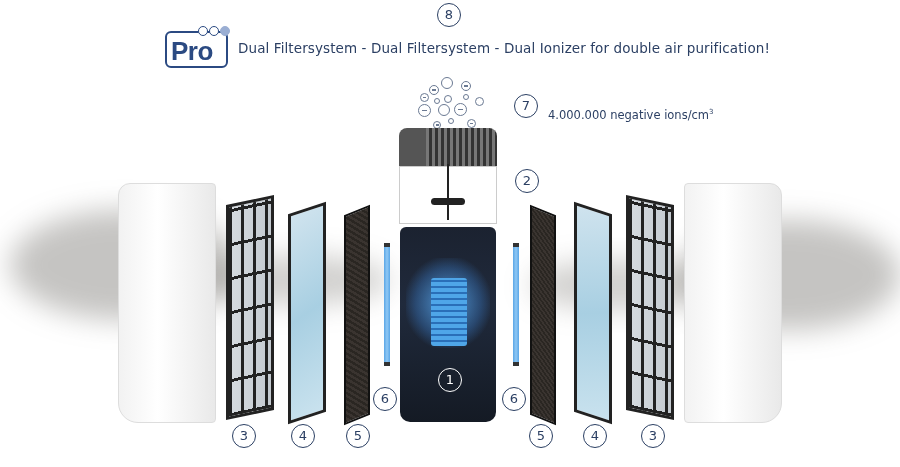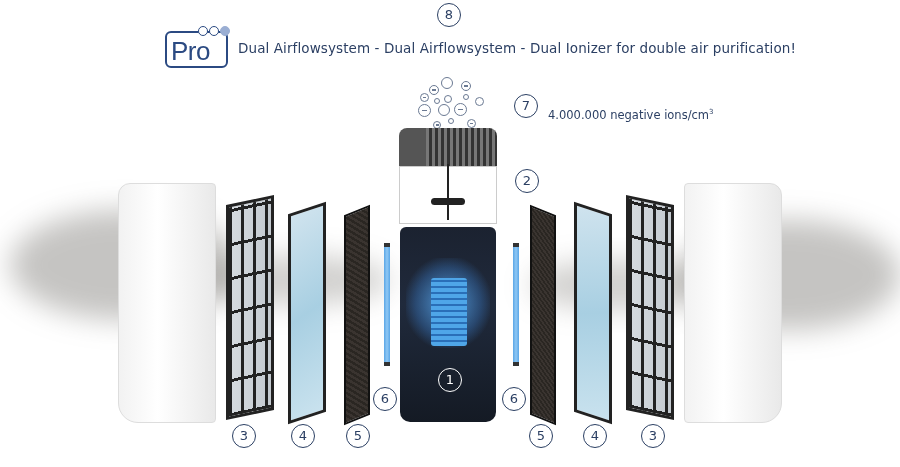--- a/index.html
+++ b/index.html
@@ -2,21 +2,21 @@
 <html><head>
 <meta charset="utf-8">
 <style>
   html,body{margin:0;padding:0;background:#fff;}
   body{width:900px;height:467px;position:relative;overflow:hidden;font-family:"DejaVu Sans","Liberation Sans",sans-serif;color:#2b3f63;}
   .abs{position:absolute;}
   .num{position:absolute;width:24px;height:24px;border:1.6px solid #2b3f63;border-radius:50%;box-sizing:border-box;font-size:13px;line-height:21px;text-align:center;color:#2b3f63;background:#fff;font-weight:500;}
   .num.light{border-color:#fff;color:#fff;background:transparent;}
   .headline{left:238px;top:40px;font-size:13.5px;color:#2b3f63;white-space:nowrap;letter-spacing:0.1px;}
   .pro-logo{left:165px;top:31px;width:63px;height:37px;border:2px solid #2b4a82;border-radius:6px;box-sizing:border-box;background:#fff;}
-  .pro-text{position:absolute;left:4px;top:4px;font-size:26px;font-weight:normal;color:#2b4a82;line-height:28px;font-family:"Liberation Sans",sans-serif;letter-spacing:-0.5px;}
+  .pro-text{position:absolute;left:4px;top:4px;font-size:26px;font-weight:bold;color:#2b4a82;line-height:28px;font-family:"Liberation Sans",sans-serif;letter-spacing:-0.5px;}
   .pro-dots{position:absolute;left:31px;top:-7px;display:flex;gap:1px;}
   .pro-dots span{width:8px;height:8px;border-radius:50%;border:1.5px solid #2b4a82;background:#fff;display:block;}
   .pro-dots span:last-child{background:#9aaed3;border-color:#9aaed3;}
   .ions-text{left:548px;top:98px;font-size:11.5px;color:#2b3f63;white-space:nowrap;margin-top:10px;}
   .ions-text sup{font-size:7px;}
   .smoke{position:absolute;border-radius:50%;filter:blur(14px);}
   .bubble{position:absolute;border:1.5px solid #6b7a93;border-radius:50%;box-sizing:border-box;background:rgba(255,255,255,.6);}
   .bubble.minus::after{content:"";position:absolute;left:25%;right:25%;top:50%;height:1.5px;margin-top:-.75px;background:#6b7a93;}
   .panel-cover{position:absolute;background:linear-gradient(90deg,#f2f2f2,#fff 40%,#e9e9e9);border:1px solid #ddd;box-sizing:border-box;}
   .grid-filter{position:absolute;border:3px solid #222;box-sizing:border-box;
@@ -39,21 +39,21 @@
 <div class="num" style="left:437px;top:3px;">8</div>
 
 <div class="abs pro-logo">
   <div class="pro-dots">
       <span></span>
       <span></span>
       <span></span>
     </div>
   <div class="pro-text">Pro</div>
 </div>
-<div class="abs headline">Dual Airflowsystem - Dual Airflowsystem - Dual Ionizer for double air purification!</div>
+<div class="abs headline">Dual Filtersystem - Dual Filtersystem - Dual Ionizer for double air purification!</div>
 
 <div>
   <div class="bubble" style="left:441px;top:77px;width:12px;height:12px;"></div>
   <div class="bubble minus" style="left:429px;top:85px;width:10px;height:10px;"></div>
   <div class="bubble minus" style="left:461px;top:81px;width:10px;height:10px;"></div>
   <div class="bubble minus" style="left:420px;top:93px;width:9px;height:9px;"></div>
   <div class="bubble" style="left:444px;top:95px;width:8px;height:8px;"></div>
   <div class="bubble" style="left:463px;top:94px;width:6px;height:6px;"></div>
   <div class="bubble" style="left:475px;top:97px;width:9px;height:9px;"></div>
   <div class="bubble" style="left:434px;top:98px;width:6px;height:6px;"></div>

